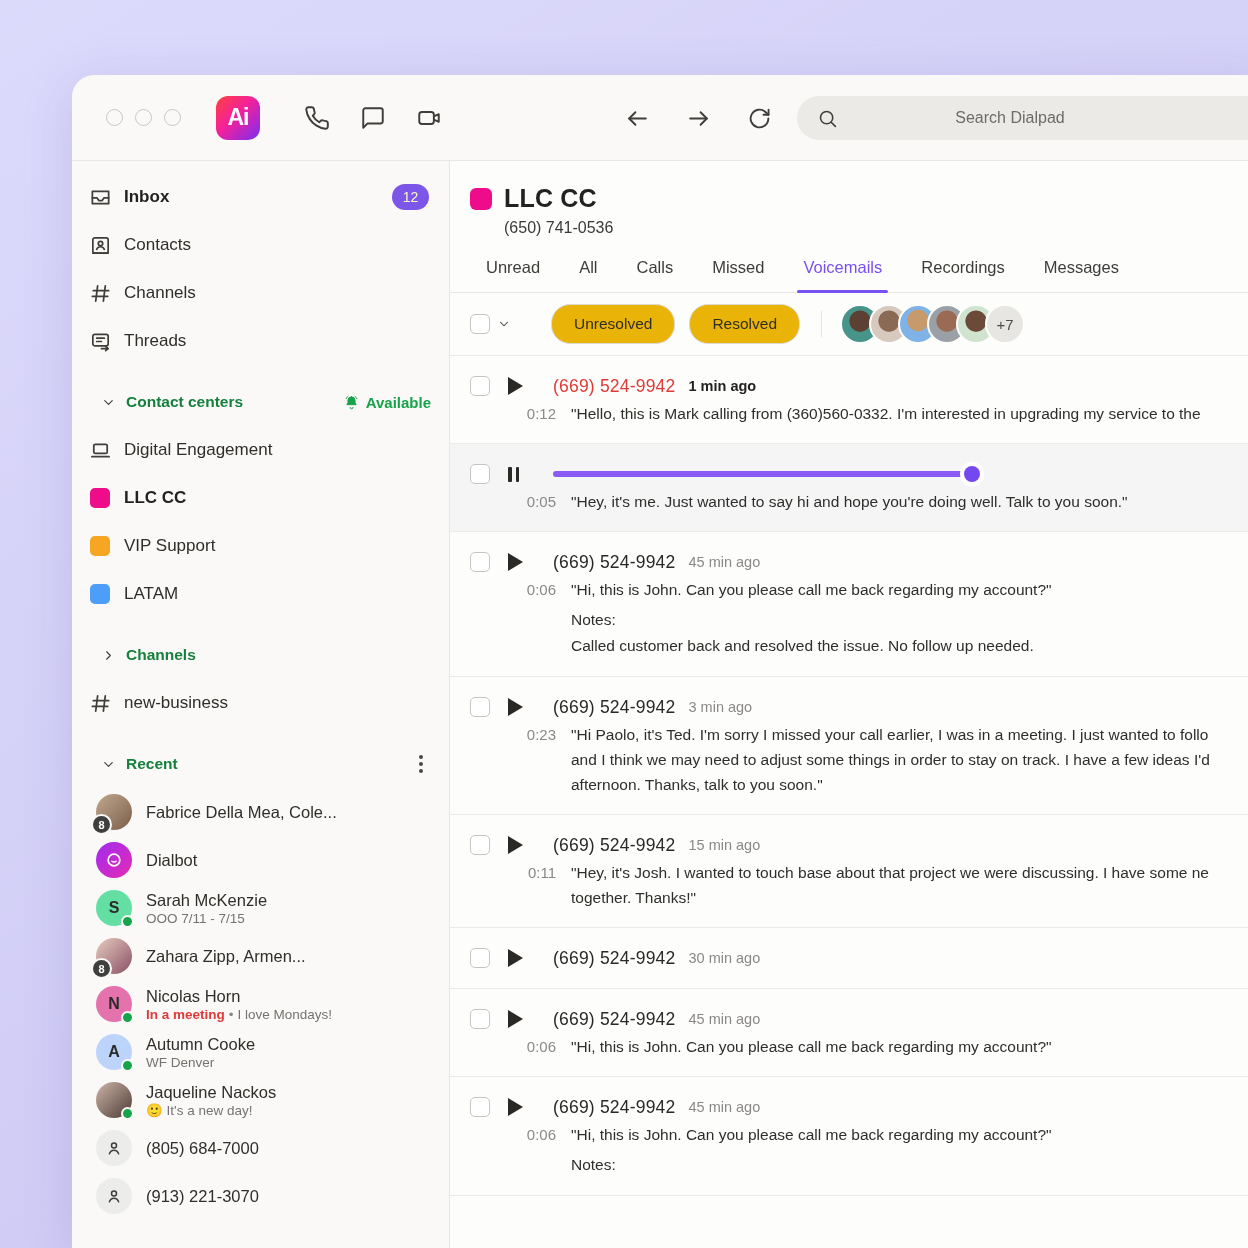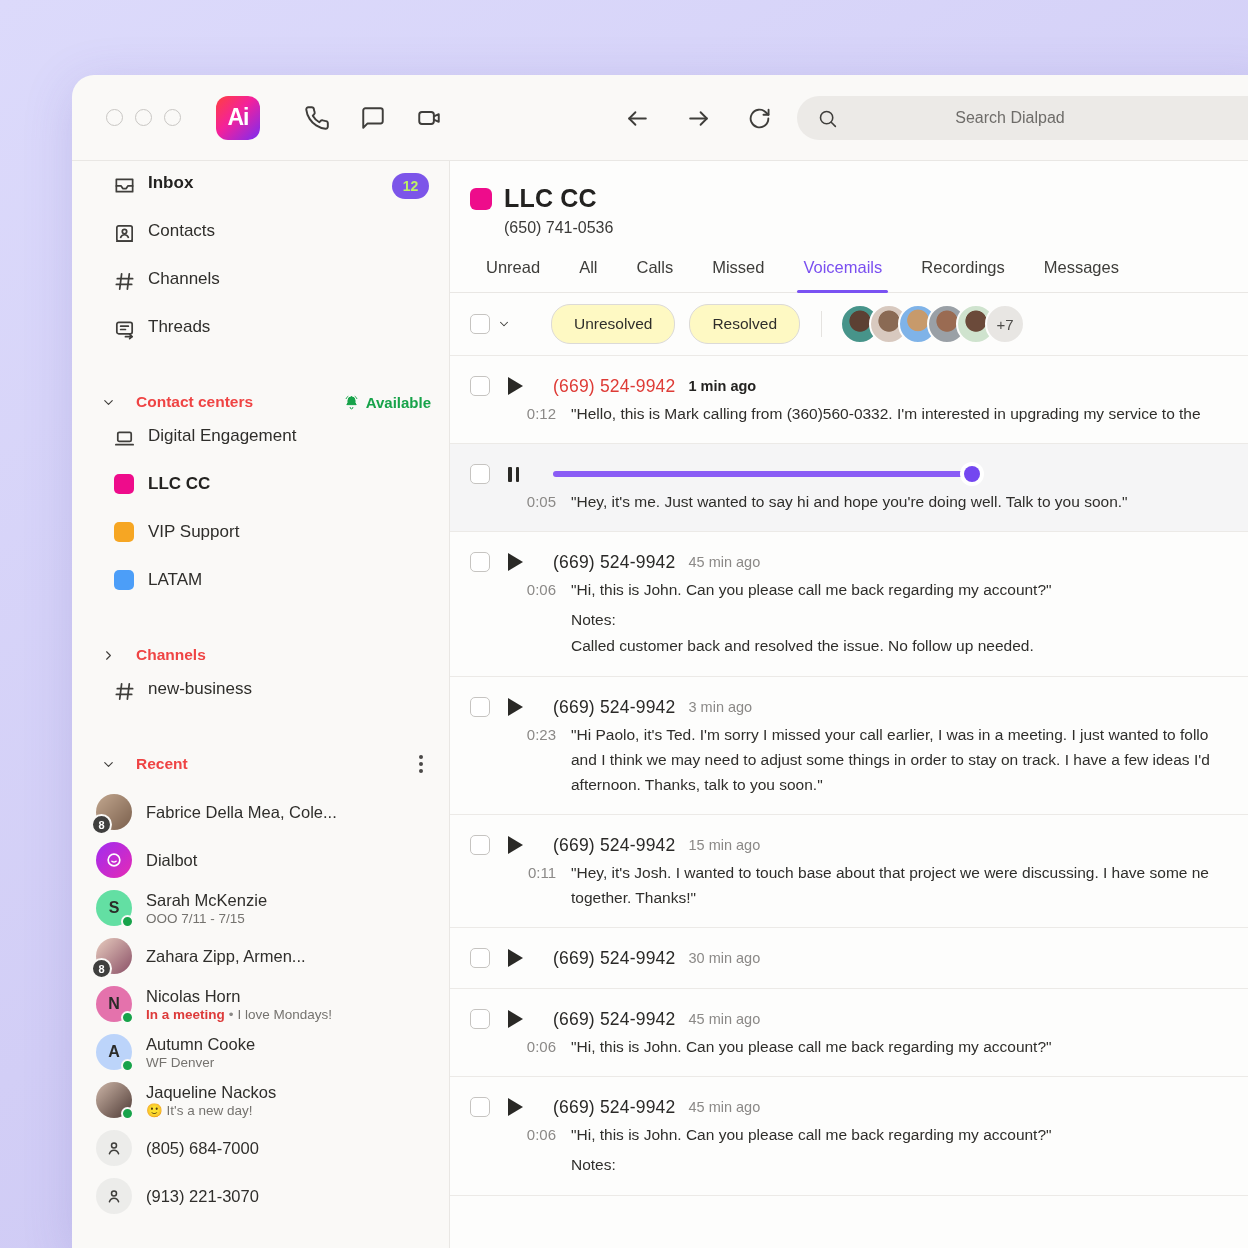--- a/index.html
+++ b/index.html
@@ -18,30 +18,30 @@
   .navbtn{width:27px;height:27px;display:flex;align-items:center;justify-content:center;cursor:pointer;}
   .navbtn svg{width:25px;height:25px;}
   .searchbar{position:absolute;left:725px;right:-30px;top:21px;height:44px;border-radius:22px;background:#eceae7;display:flex;align-items:center;padding-left:20px;}
   .searchbar svg{width:21px;height:21px;flex:none;}
   .search-ph{flex:1;text-align:center;color:#6e6c69;font-size:16px;padding-right:120px;}
   
   .appbody{flex:1;display:flex;min-height:0;}
   .sidebar{width:378px;flex:none;border-right:1px solid #e9e7e4;padding-top:12px;overflow:hidden;background:#faf9f7;}
   .main{flex:1;min-width:0;background:#fdfdfc;overflow:hidden;}
   
-  .nav-item{height:48px;display:flex;padding:0 20px 0 40px;cursor:pointer;}
+  .nav-item{height:48px;display:flex;align-items:center;padding:0 20px 0 16px;cursor:pointer;}
   .nav-item .ic{width:24px;height:24px;flex:none;display:flex;align-items:center;justify-content:center;}
   .nav-item .ic svg{width:23px;height:23px;}
   .nav-label{margin-left:12px;font-size:17px;color:#2f2e2b;white-space:nowrap;overflow:hidden;text-overflow:ellipsis;flex:1;}
   .nav-item.bold .nav-label{font-weight:700;color:#232220;}
-  .badge{min-width:37px;height:26px;border-radius:13px;background:#7c55e9;color:#bef264;font-size:14px;font-weight:700;display:flex;align-items:center;justify-content:center;padding:0 9px;margin-left:8px;}
+  .badge{min-width:37px;height:26px;border-radius:13px;background:#7c55e9;color:#fef9c3;font-size:14px;font-weight:400;display:flex;align-items:center;justify-content:center;padding:0 9px;margin-left:8px;}
   .sec-head{height:48px;display:flex;align-items:center;padding:0 18px 0 28px;margin-top:13px;cursor:pointer;}
   .sec-head .chev{width:16px;height:16px;display:flex;align-items:center;justify-content:center;}
   .sec-head .chev svg{width:15px;height:15px;}
-  .sec-title{margin-left:20px;font-size:15.5px;font-weight:700;color:#ef4444;flex:1;}
+  .sec-title{margin-left:10px;font-size:15.5px;font-weight:700;color:#15803d;flex:1;}
   .avail{display:flex;align-items:center;gap:6px;color:#17a34a;font-size:15px;font-weight:700;}
   .avail svg{width:17px;height:17px;}
   .kebab{width:20px;display:flex;flex-direction:column;align-items:center;gap:3px;cursor:pointer;}
   .kebab i{width:4px;height:4px;border-radius:50%;background:#4a4947;}
   .swatch{width:20px;height:20px;border-radius:5px;flex:none;margin:0 2px;}
   .recent-item{height:48px;display:flex;align-items:center;padding:0 18px 0 24px;cursor:pointer;}
   .avatar{width:36px;height:36px;border-radius:50%;flex:none;position:relative;display:flex;align-items:center;justify-content:center;font-weight:700;font-size:16px;color:#2b2b28;}
   .avatar .pdot{position:absolute;right:-2px;bottom:-2px;width:13px;height:13px;border-radius:50%;background:#17a34a;border:2.5px solid #faf9f7;}
   .avatar .gbadge{position:absolute;left:-5px;bottom:-5px;width:21px;height:21px;border-radius:50%;background:#3f3f3e;border:2px solid #faf9f7;color:#fff;font-size:11px;font-weight:700;display:flex;align-items:center;justify-content:center;}
   .avatar.dialbot svg{width:20px;height:20px;}
@@ -58,21 +58,21 @@
   .m-phone{margin:6px 0 0 34px;font-size:16px;color:#3b3a38;}
   .tabs{display:flex;gap:39px;padding-left:36px;margin-top:21px;border-bottom:1px solid #e9e7e4;}
   .tab{padding-bottom:15px;font-size:16.5px;color:#3e3d3a;cursor:pointer;position:relative;white-space:nowrap;}
   .tab.active{color:#7a4ff0;font-weight:500;}
   .tab.active::after{content:"";position:absolute;left:-6px;right:-6px;bottom:-1px;height:3.5px;border-radius:2px;background:#7a52f2;}
   
   .filterbar{height:62px;display:flex;align-items:center;padding-left:20px;}
   .checkbox{width:20px;height:20px;border-radius:5px;border:1.5px solid #c6c4c1;background:#fff;flex:none;cursor:pointer;}
   .cb-chev{margin-left:7px;display:flex;cursor:pointer;}
   .cb-chev svg{width:14px;height:14px;}
-  .fbtn{height:40px;padding:0 22px;border-radius:19px;border:1px solid #dcdad7;background:#fef9c3;font-size:15.5px;font-weight:500;color:#2f2e2b;display:flex;align-items:center;cursor:pointer;font-family:inherit;}
+  .fbtn{height:40px;padding:0 22px;border-radius:19px;border:1px solid #dcdad7;background:#eab308;font-size:15.5px;font-weight:500;color:#2f2e2b;display:flex;align-items:center;cursor:pointer;font-family:inherit;}
   .fbtn + .fbtn{margin-left:14px;}
   .fdivider{width:1px;height:26px;background:#e5e3e0;margin:0 18px 0 21px;}
   .tavatars{display:flex;align-items:center;}
   .tavatar{width:40px;height:40px;border-radius:50%;border:2.5px solid #fdfdfc;flex:none;}
   .tavatar + .tavatar{margin-left:-11px;}
   .tmore{width:40px;height:40px;border-radius:50%;background:#e8e6e3;border:2.5px solid #fdfdfc;margin-left:-11px;display:flex;align-items:center;justify-content:center;font-size:15px;font-weight:500;color:#4e4d4a;}
   
   .vm-list{border-top:1px solid #eceae7;}
   .vm-row{padding:17px 0 17px 20px;border-bottom:1px solid #eceae7;}
   .vm-row.playing{background:#f5f5f6;}

